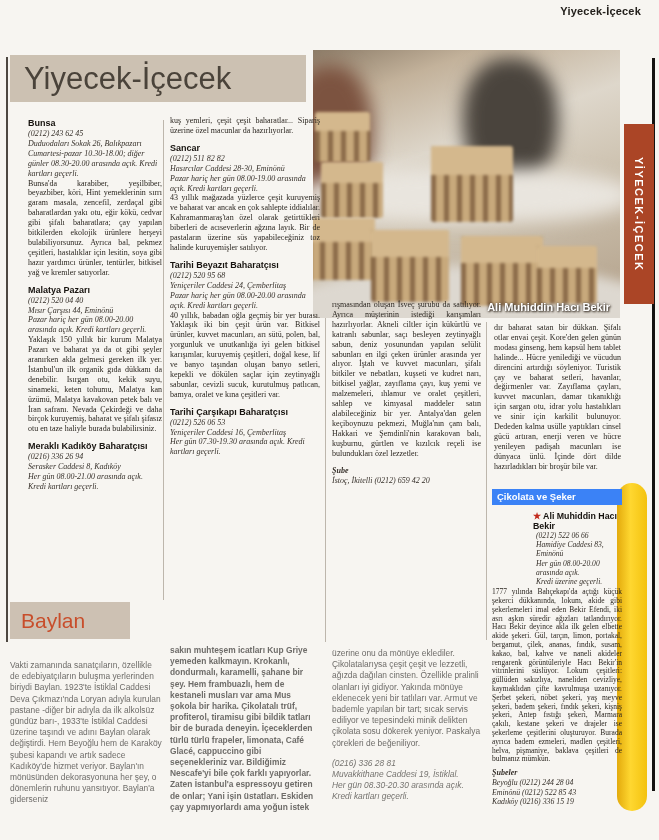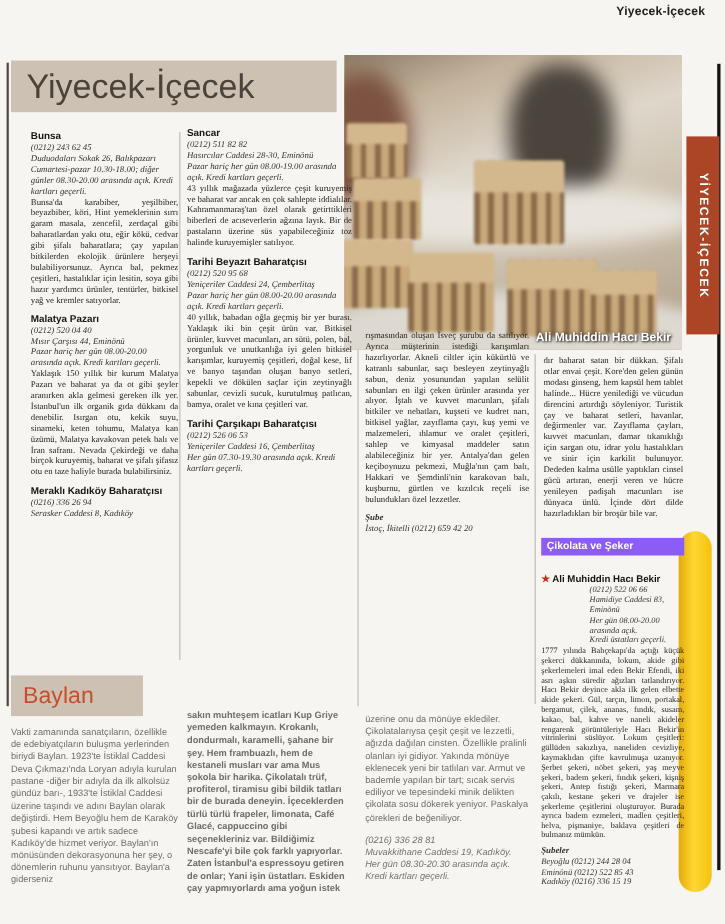--- a/index.html
+++ b/index.html
@@ -63,31 +63,31 @@
   .body{font-size:8px;line-height:9.9px;text-align:justify;}
   .cont{font-size:8px;line-height:9.9px;text-align:justify;margin-bottom:7px;}
   .branch-label{font-style:italic;font-weight:bold;font-size:8px;line-height:10px;color:#36302a;margin-top:4px;}
 
   
   .highlighter{left:617px;top:483px;width:30px;height:328px;border-radius:15px;
     background:linear-gradient(90deg,#e2a703 0%,#ffd628 45%,#f3c005 100%);opacity:.96;}
 
   
   .choco{left:492px;top:489px;width:130px;}
-  .choco-bar{background:#8b5cf6;color:#fff;font-family:"Liberation Sans",sans-serif;
-    font-weight:bold;font-size:9.5px;padding:2px 5px 3px 5px;margin-bottom:16px;}
-  .choco-name{font-family:"Liberation Sans",sans-serif;font-weight:bold;font-size:8.8px;color:#17130f;}
+  .choco-bar{background:#3b82f6;color:#fff;font-family:"Liberation Sans",sans-serif;
+    font-weight:bold;font-size:9.5px;padding:2px 5px 3px 5px;margin-bottom:6px;}
+  .choco-name{font-family:"Liberation Sans",sans-serif;font-weight:bold;font-size:8.8px;color:#17130f;margin-left:41px;}
   .star{color:#c22a1c;font-size:9px;margin-right:2px;}
   .choco .meta{font-size:7.6px;line-height:9.2px;padding-left:44px;}
   .choco .body{font-size:7.5px;line-height:8.8px;margin-top:2px;}
   .choco .branch-line{font-style:italic;font-size:7.8px;line-height:9.6px;color:#36302a;}
 
   
   .baylan-box{left:10px;top:602px;width:120px;height:37px;background:#cdc1b3;
-    display:flex;align-items:center;padding-left:11px;box-sizing:border-box;margin-top:12px;}
+    display:flex;align-items:center;padding-left:11px;box-sizing:border-box;}
   .baylan-box .t{font-family:"Liberation Sans",sans-serif;font-size:21px;color:#c84e2b;}
   .bcol{position:absolute;font-family:"Liberation Sans",sans-serif;font-size:8.4px;
     line-height:11.2px;color:#6e6c69;}
   .bcol1{left:10px;top:660px;width:152px;}
   .bcol2{left:170px;top:645px;width:148px;font-weight:bold;}
   .bcol3{left:332px;top:648px;width:150px;}
   .bmeta{font-style:italic;color:#75736f;margin-top:9px;}
 </style>
 </head>
 <body>
@@ -134,24 +134,26 @@
     <div class="entry-name">Malatya Pazarı</div>
     <div class="meta">(0212) 520 04 40</div>
     <div class="meta">Mısır Çarşısı 44, Eminönü</div>
     <div class="meta">Pazar hariç her gün 08.00-20.00 arasında açık. Kredi kartları geçerli.</div>
     <div class="body">Yaklaşık 150 yıllık bir kurum Malatya Pazarı ve baharat ya da ot gibi şeyler aranırken akla gelmesi gereken ilk yer. İstanbul'un ilk organik gıda dükkanı da denebilir. Isırgan otu, kekik suyu, sinameki, keten tohumu, Malatya kan üzümü, Malatya kavakovan petek balı ve İran safranı. Nevada Çekirdeği ve daha birçok kuruyemiş, baharat ve şifalı şifasız otu en taze haliyle burada bulabilirsiniz.</div>
   </div>
   <div class="entry">
     <div class="entry-name">Meraklı Kadıköy Baharatçısı</div>
     <div class="meta">(0216) 336 26 94</div>
     <div class="meta">Serasker Caddesi 8, Kadıköy</div>
+    <div class="meta">Her gün 08.00-21.00 arasında açık. Kredi kartları geçerli.</div>
   </div>
 </div>
 
 <div class="col col2">
+  <div class="cont">kuş yemleri, çeşit çeşit baharatlar... Sipariş üzerine özel macunlar da hazırlıyorlar.</div>
   <div class="entry">
     <div class="entry-name">Sancar</div>
     <div class="meta">(0212) 511 82 82</div>
     <div class="meta">Hasırcılar Caddesi 28-30, Eminönü</div>
     <div class="meta">Pazar hariç her gün 08.00-19.00 arasında açık. Kredi kartları geçerli.</div>
     <div class="body">43 yıllık mağazada yüzlerce çeşit kuruyemiş ve baharat var ancak en çok sahlepte iddialılar. Kahramanmaraş'tan özel olarak getirttikleri biberleri de acıseverlerin ağzına layık. Bir de pastaların üzerine süs yapabileceğiniz toz halinde kuruyemişler satılıyor.</div>
   </div>
   <div class="entry">
     <div class="entry-name">Tarihi Beyazıt Baharatçısı</div>
     <div class="meta">(0212) 520 95 68</div>
@@ -180,31 +182,31 @@
 <div class="abs highlighter"></div>
 
 <div class="abs choco">
   <div class="choco-bar">Çikolata ve Şeker</div>
   <div class="choco-name">
     <span class="star">★</span><span>Ali Muhiddin Hacı Bekir</span>
   </div>
   <div class="meta">(0212) 522 06 66</div>
   <div class="meta">Hamidiye Caddesi 83, Eminönü</div>
   <div class="meta">Her gün 08.00-20.00 arasında açık.</div>
-  <div class="meta">Kredi üstatları geçerli.</div>
+  <div class="meta">Kredi üzerine geçerli.</div>
   <div class="body">1777 yılında Bahçekapı'da açtığı küçük şekerci dükkanında, lokum, akide gibi şekerlemeleri imal eden Bekir Efendi, iki asrı aşkın süredir ağızları tatlandırıyor. Hacı Bekir deyince akla ilk gelen elbette akide şekeri. Gül, tarçın, limon, portakal, bergamut, çilek, ananas, fındık, susam, kakao, bal, kahve ve naneli akideler rengarenk görüntüleriyle Hacı Bekir'in vitrinlerini süslüyor. Lokum çeşitleri: güllüden sakızlıya, naneliden cevizliye, kaymaklıdan çifte kavrulmuşa uzanıyor. Şerbet şekeri, nöbet şekeri, yaş meyve şekeri, badem şekeri, fındık şekeri, kişniş şekeri, Antep fıstığı şekeri, Marmara çakılı, kestane şekeri ve drajeler ise şekerleme çeşitlerini oluşturuyor. Burada ayrıca badem ezmeleri, madlen çeşitleri, helva, pişmaniye, baklava çeşitleri de bulmanız mümkün.</div>
   <div class="branch-label">Şubeler</div>
   <div class="branch-line">Beyoğlu (0212) 244 28 04</div>
   <div class="branch-line">Eminönü (0212) 522 85 43</div>
   <div class="branch-line">Kadıköy (0216) 336 15 19</div>
 </div>
 
 <div class="abs baylan-box">
   <span class="t">Baylan</span>
 </div>
 <div class="bcol bcol1">Vakti zamanında sanatçıların, özellikle de edebiyatçıların buluşma yerlerinden biriydi Baylan. 1923'te İstiklal Caddesi Deva Çıkmazı'nda Loryan adıyla kurulan pastane -diğer bir adıyla da ilk alkolsüz gündüz barı-, 1933'te İstiklal Caddesi üzerine taşındı ve adını Baylan olarak değiştirdi. Hem Beyoğlu hem de Karaköy şubesi kapandı ve artık sadece Kadıköy'de hizmet veriyor. Baylan'ın mönüsünden dekorasyonuna her şey, o dönemlerin ruhunu yansıtıyor. Baylan'a giderseniz</div>
 <div class="bcol bcol2">sakın muhteşem icatları Kup Griye yemeden kalkmayın. Krokanlı, dondurmalı, karamelli, şahane bir şey. Hem frambuazlı, hem de kestaneli musları var ama Mus şokola bir harika. Çikolatalı trüf, profiterol, tiramisu gibi bildik tatları bir de burada deneyin. İçeceklerden türlü türlü frapeler, limonata, Café Glacé, cappuccino gibi seçenekleriniz var. Bildiğimiz Nescafe'yi bile çok farklı yapıyorlar. Zaten İstanbul'a espressoyu getiren de onlar; Yani işin üstatları. Eskiden çay yapmıyorlardı ama yoğun istek</div>
 <div class="bcol bcol3">
   <span>üzerine onu da mönüye eklediler. Çikolatalarıysa çeşit çeşit ve lezzetli, ağızda dağılan cinsten. Özellikle pralinli olanları iyi gidiyor. Yakında mönüye eklenecek yeni bir tatlıları var. Armut ve bademle yapılan bir tart; sıcak servis ediliyor ve tepesindeki minik delikten çikolata sosu dökerek yeniyor. Paskalya çörekleri de beğeniliyor.</span>
   <div class="bmeta">(0216) 336 28 81</div>
-  <div class="bmeta" style="margin-top:0;">Muvakkithane Caddesi 19, Kadıköy.</div>
+  <div class="bmeta" style="margin-top:0;">Muvakkithane Caddesi 19, İstiklal.</div>
   <div class="bmeta" style="margin-top:0;">Her gün 08.30-20.30 arasında açık. Kredi kartları geçerli.</div>
 </div>
 
 </body></html>

